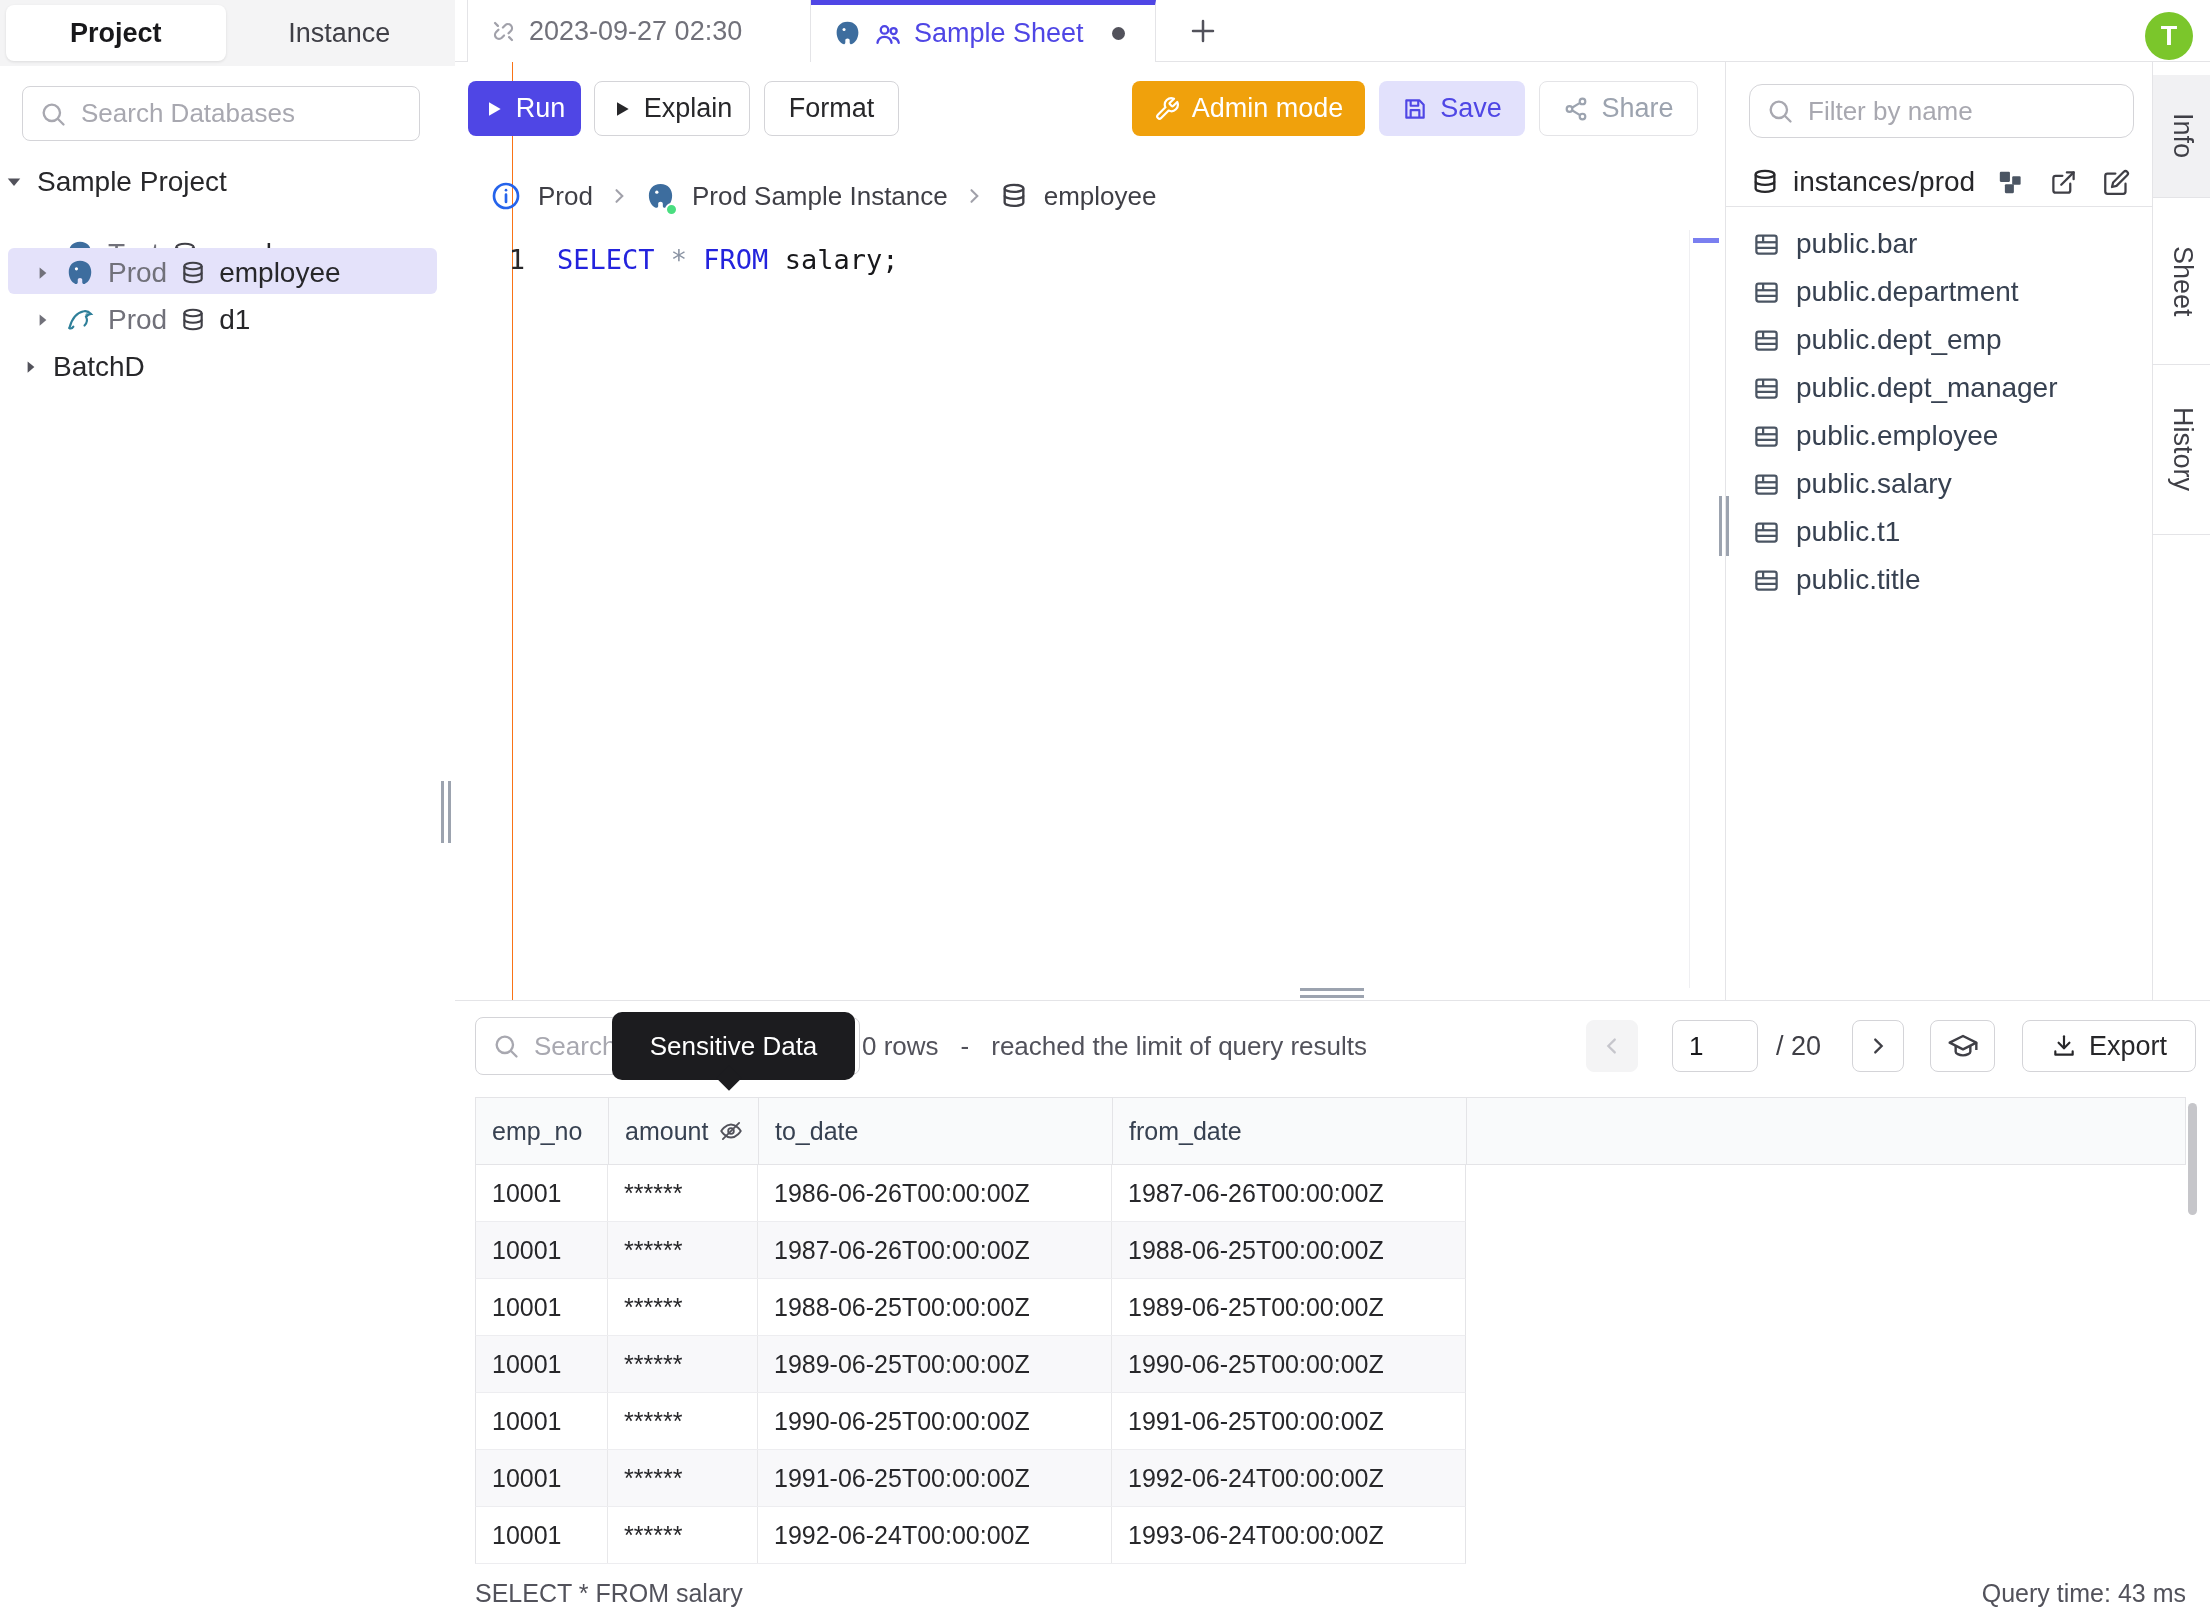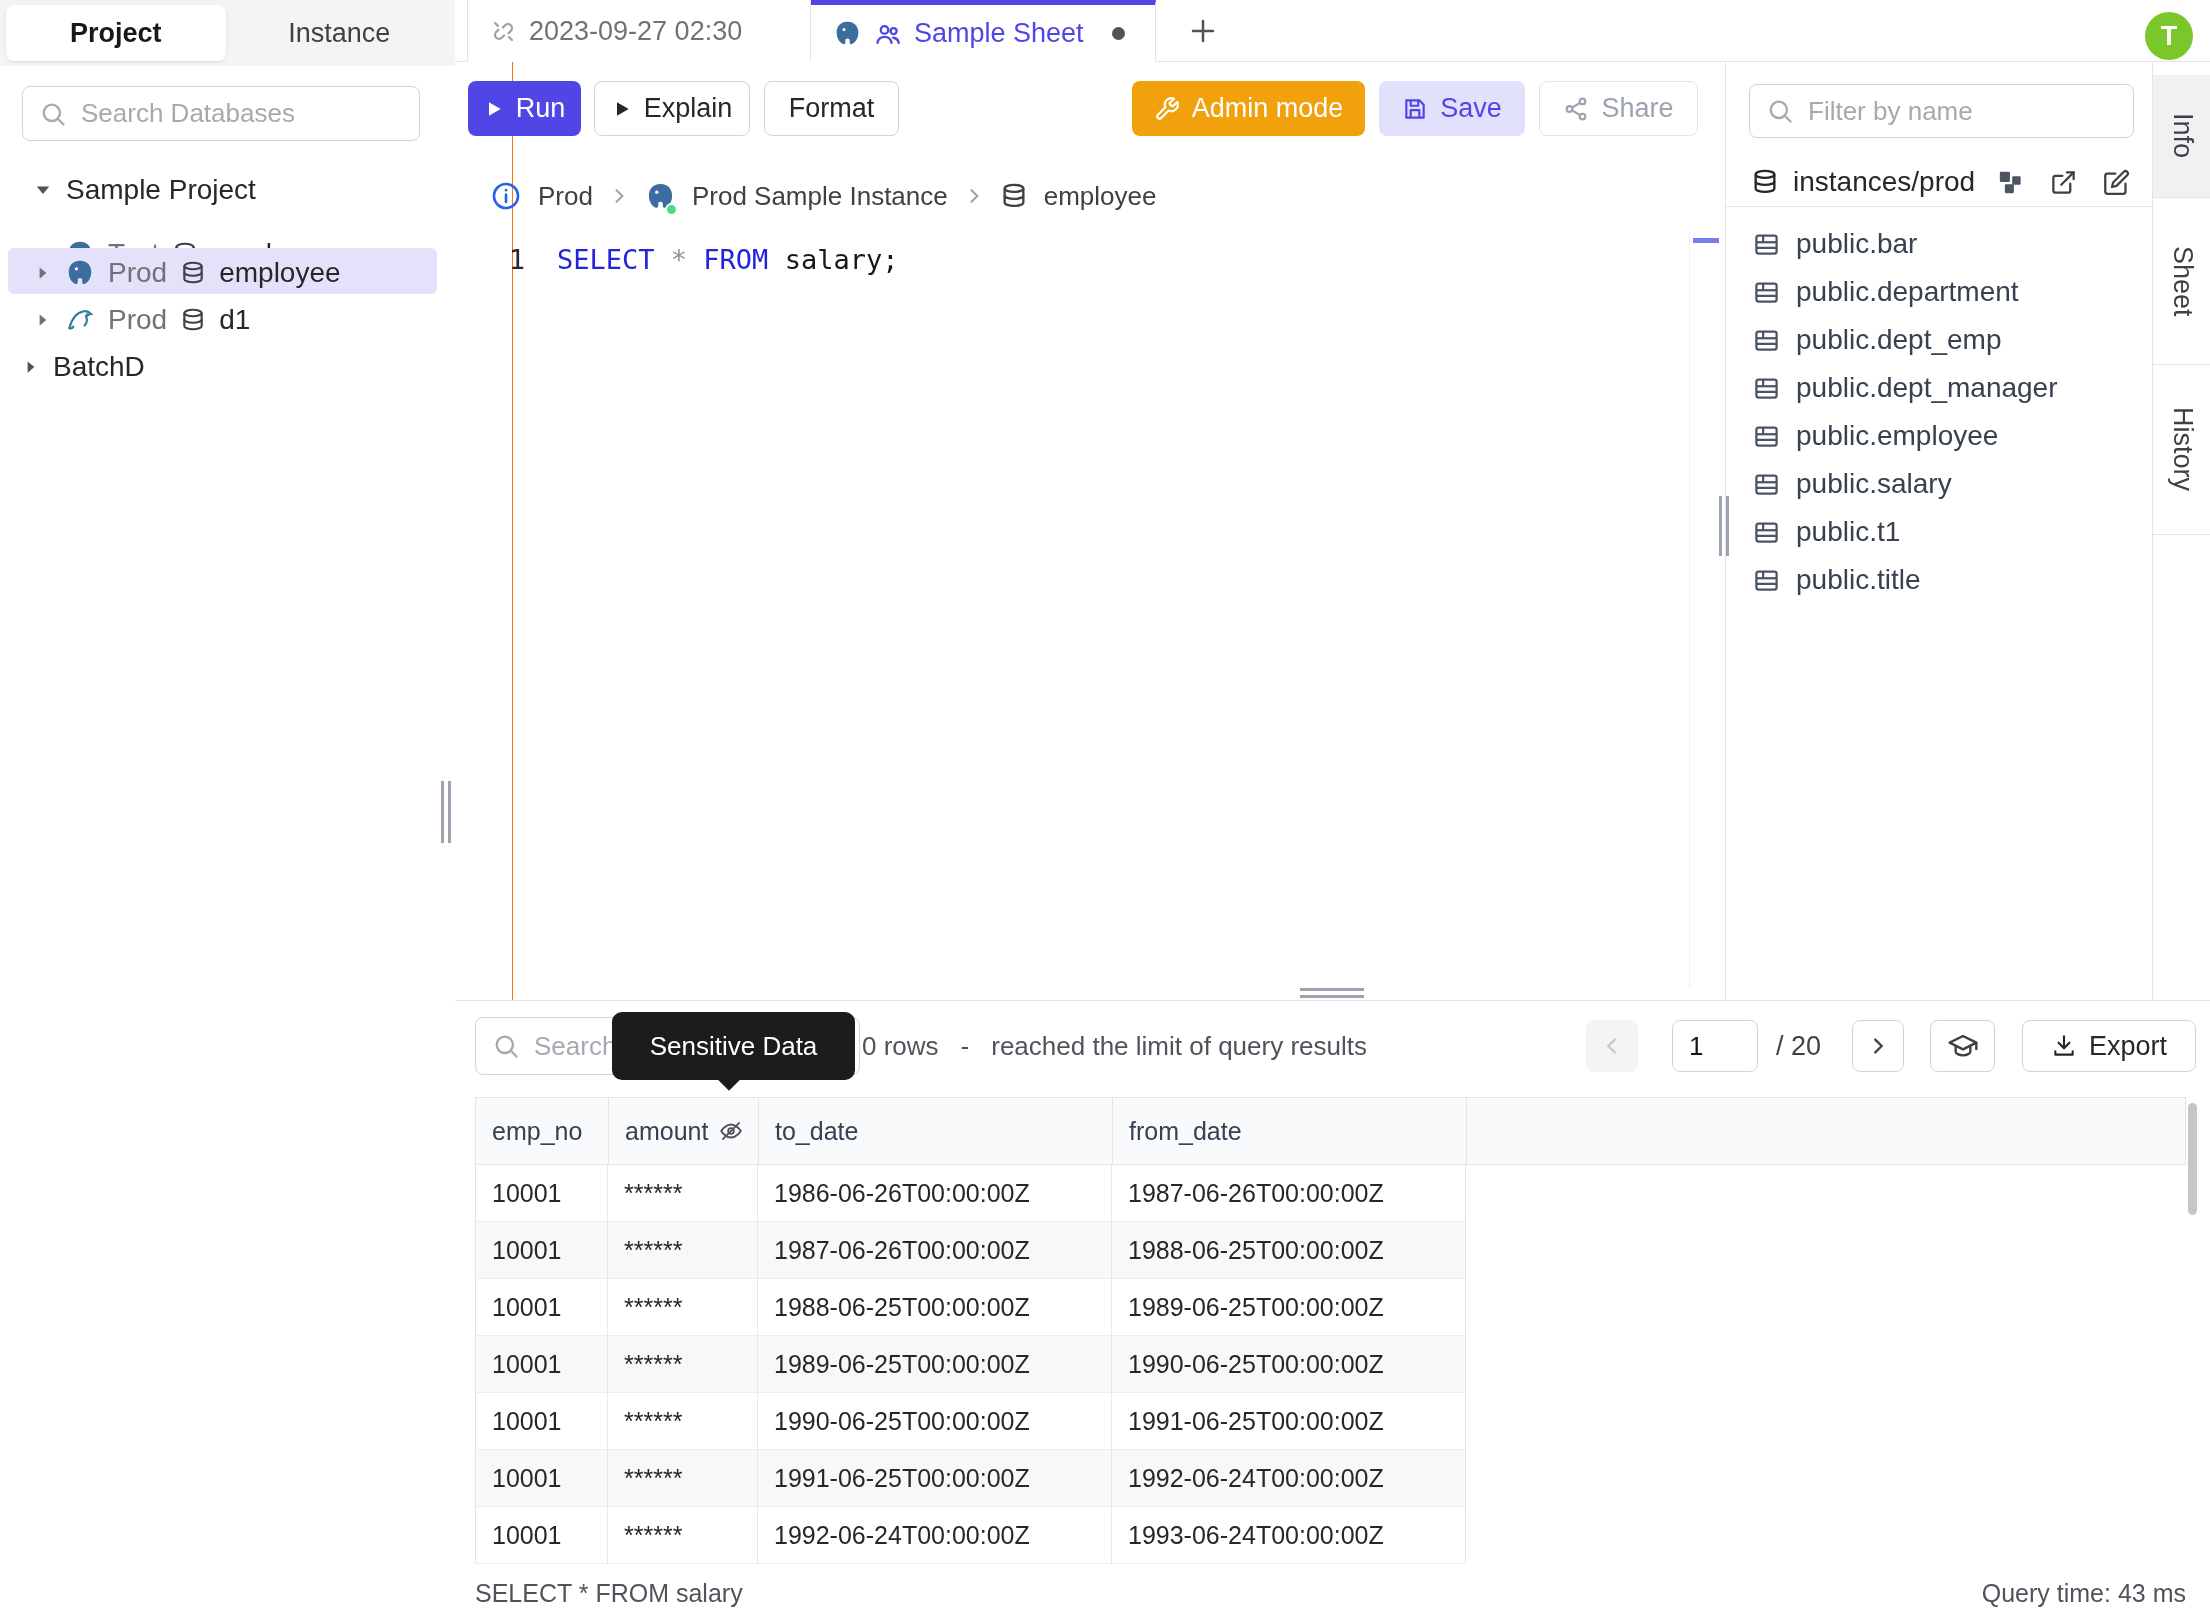--- a/index.html
+++ b/index.html
@@ -90,21 +90,21 @@
     </div>
 
     <div class="input-box abs" style="left:22px;top:86px;width:398px;height:55px;">
       <svg width="28" height="28" viewBox="0 0 24 24" fill="none" stroke="#a8a8b0" stroke-width="2" stroke-linecap="round">
           <circle cx="11" cy="11" r="7"></circle>
           <line x1="16.5" y1="16.5" x2="21" y2="21"></line>
         </svg>
       <input placeholder="Search Databases" style="">
     </div>
 
-    <div class="tree-row" style="top:166px;padding-left:22px;margin-left:11px;">
+    <div class="tree-row" style="top:158px;padding-left:4px;">
       <svg width="20" height="20" viewBox="0 0 16 16">
           <path d="M3 5.2l5 6 5-6z" fill="#52525b"></path>
         </svg>
       <span class="dark" style="font-size:28px;">Sample Project</span>
     </div>
 
     <div class="tree-row" style="top:202px;padding-left:34px;margin-top:28px;">
       <svg width="18" height="18" viewBox="0 0 16 16">
           <path d="M5 3l6 5-6 5z" fill="#71717a"></path>
         </svg>
@@ -283,21 +283,21 @@
     <div class="handle-h"></div>
       <div class="handle-h"></div>
   </div>
 
   <div class="abs" style="left:1719px;top:496px;display:flex;gap:4px;z-index:3;">
     <div class="handle-v" style="height:60px;"></div>
       <div class="handle-v" style="height:60px;"></div>
   </div>
 
   <div class="rpanel">
-    <div class="input-box abs" style="left:23px;top:22px;width:385px;height:54px;">
+    <div class="input-box abs" style="left:23px;top:22px;width:385px;height:54px;border-radius:13px;">
       <svg width="28" height="28" viewBox="0 0 24 24" fill="none" stroke="#a8a8b0" stroke-width="2" stroke-linecap="round">
           <circle cx="11" cy="11" r="7"></circle>
           <line x1="16.5" y1="16.5" x2="21" y2="21"></line>
         </svg>
       <input placeholder="Filter by name" style="">
     </div>
 
     <div class="abs flex" style="left:25px;top:96px;width:380px;height:48px;gap:14px;">
       <svg width="28" height="28" viewBox="0 0 24 24" fill="none" stroke="#27272a" stroke-width="2">
           <ellipse cx="12" cy="5.5" rx="8" ry="3"></ellipse>

